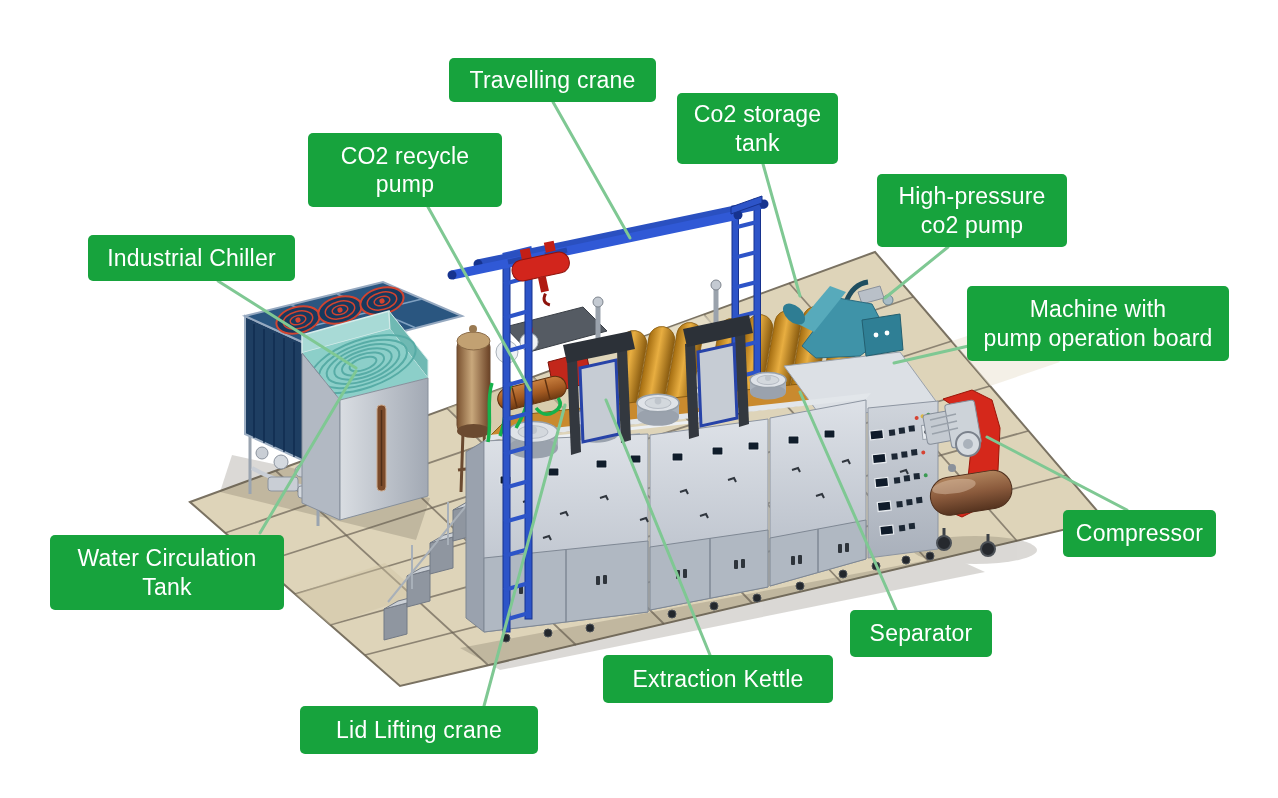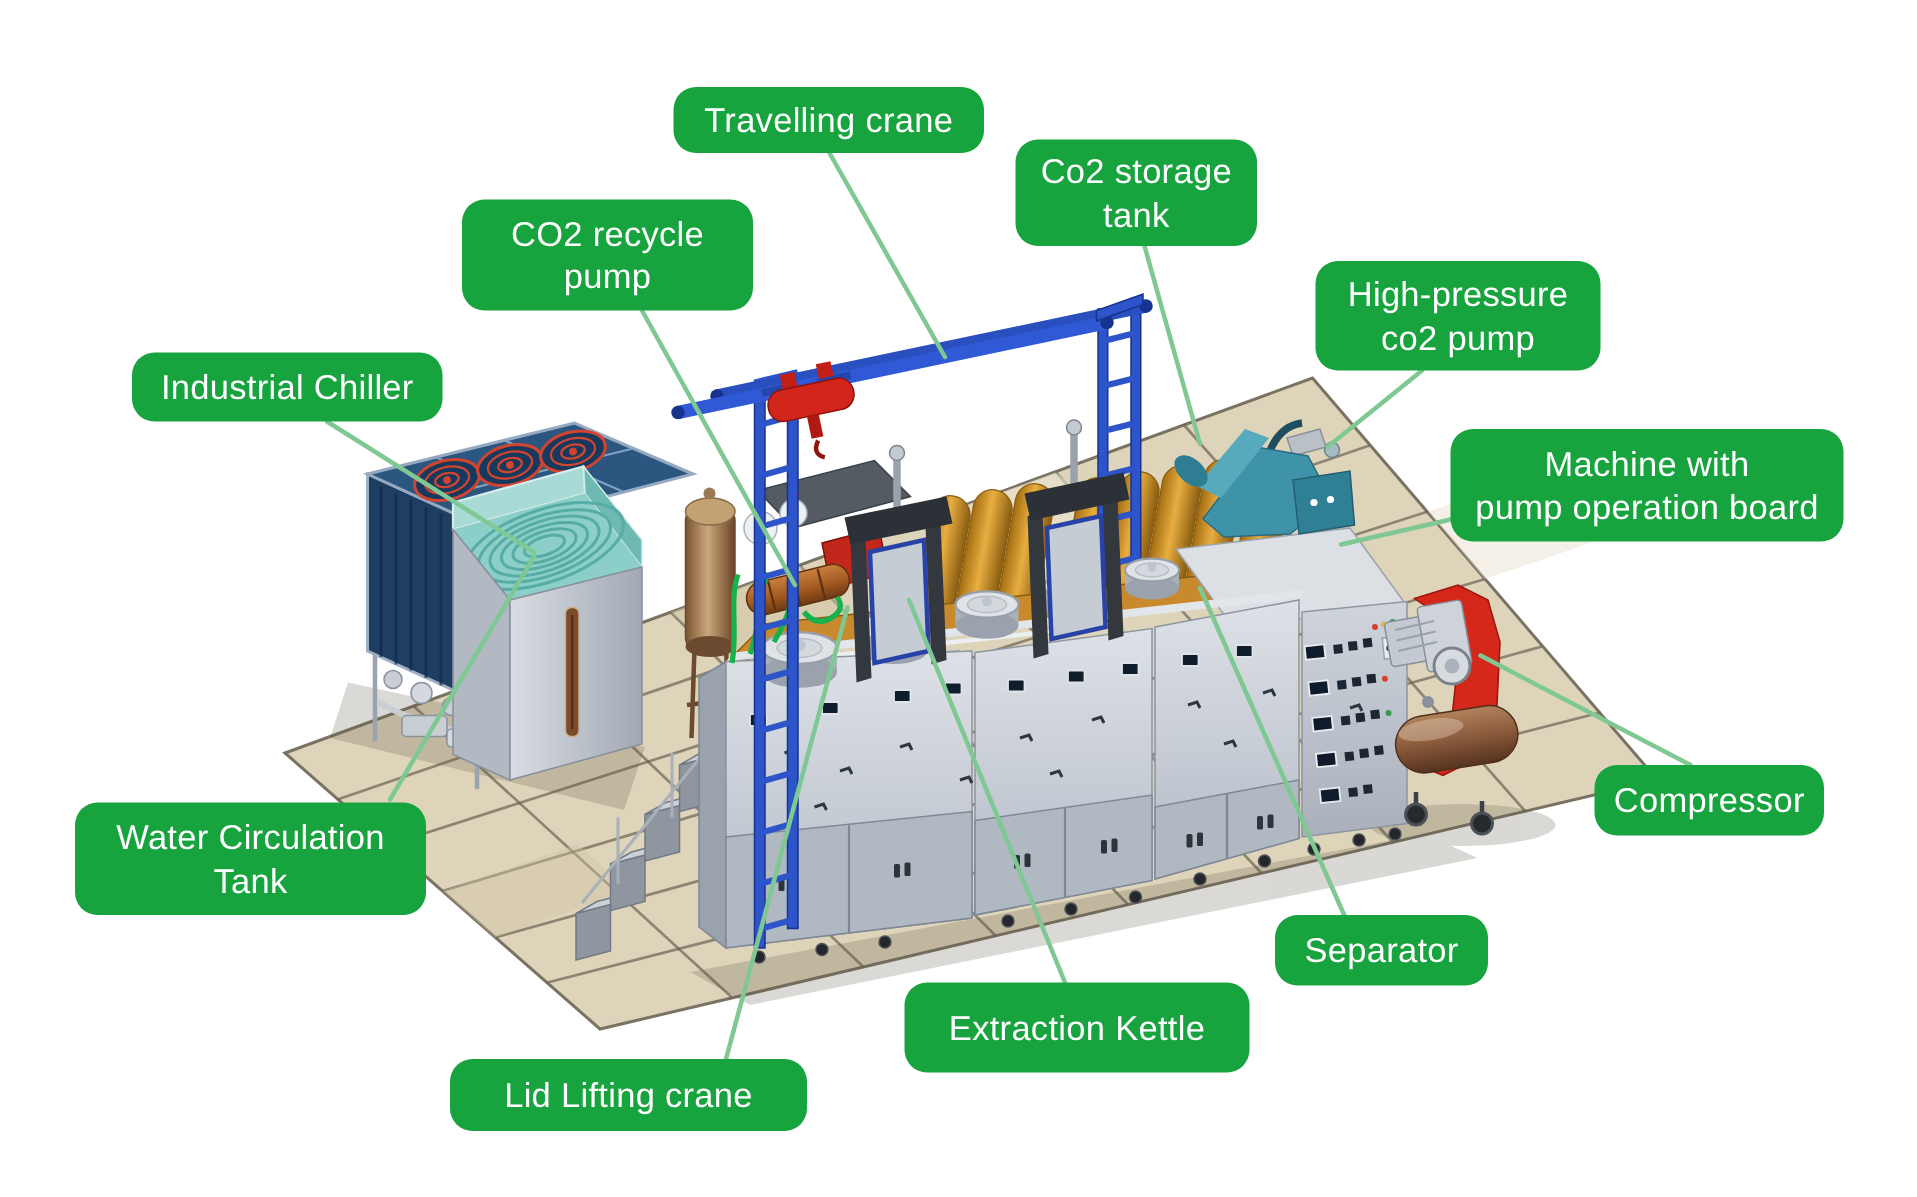--- a/index.html
+++ b/index.html
@@ -1,19 +1,19 @@
 <!DOCTYPE html>
 <html><head>
 <meta charset="utf-8">
 <style>
   html,body{margin:0;padding:0;background:#ffffff;}
   .stage{position:relative;width:1278px;height:798px;background:#ffffff;overflow:hidden;
          font-family:"Liberation Sans",sans-serif;}
   .stage svg{position:absolute;left:0;top:0;}
-  .lbl{position:absolute;background:#17a33d;color:#ffffff;border-radius:15px;
+  .lbl{position:absolute;background:#17a33d;color:#ffffff;border-radius:5px;
        display:flex;flex-direction:column;align-items:center;justify-content:center;
        text-align:center;font-size:23px;line-height:1.22;letter-spacing:.2px;
        font-family:"Liberation Sans",sans-serif;}
   .lbl span{display:block;white-space:nowrap;}
 </style>
 </head>
 <body>
 
 <div class="stage">
 
@@ -440,21 +440,21 @@
   <span>Machine with</span>
   <span>pump operation board</span>
 </div>
 <div class="lbl" style="left:50px;top:535px;width:234px;height:75px">
   <span>Water Circulation</span>
   <span>Tank</span>
 </div>
 <div class="lbl" style="left:300px;top:706px;width:238px;height:48px">
   <span>Lid Lifting crane</span>
 </div>
-<div class="lbl" style="left:603px;top:655px;width:230px;height:60px">
+<div class="lbl" style="left:603px;top:655px;width:230px;height:48px">
   <span>Extraction Kettle</span>
 </div>
 <div class="lbl" style="left:850px;top:610px;width:142px;height:47px">
   <span>Separator</span>
 </div>
 <div class="lbl" style="left:1063px;top:510px;width:153px;height:47px">
   <span>Compressor</span>
 </div>
 
 </div>

